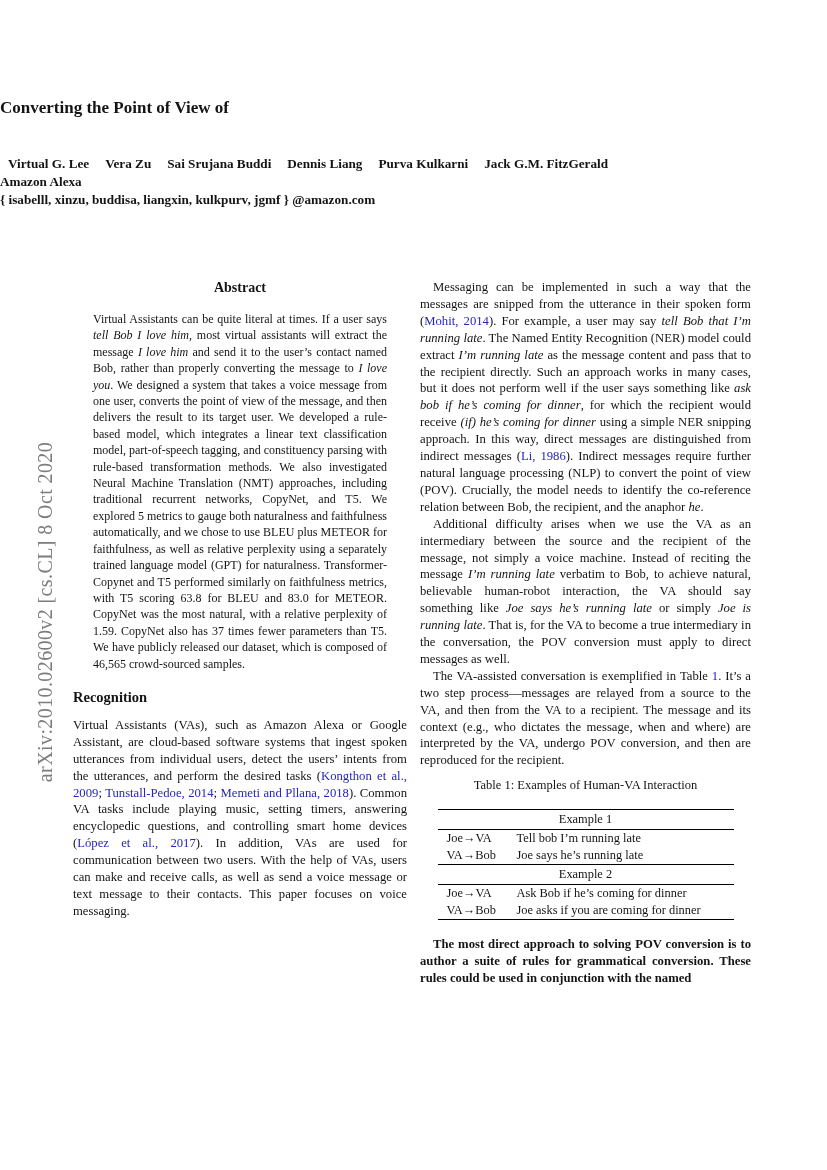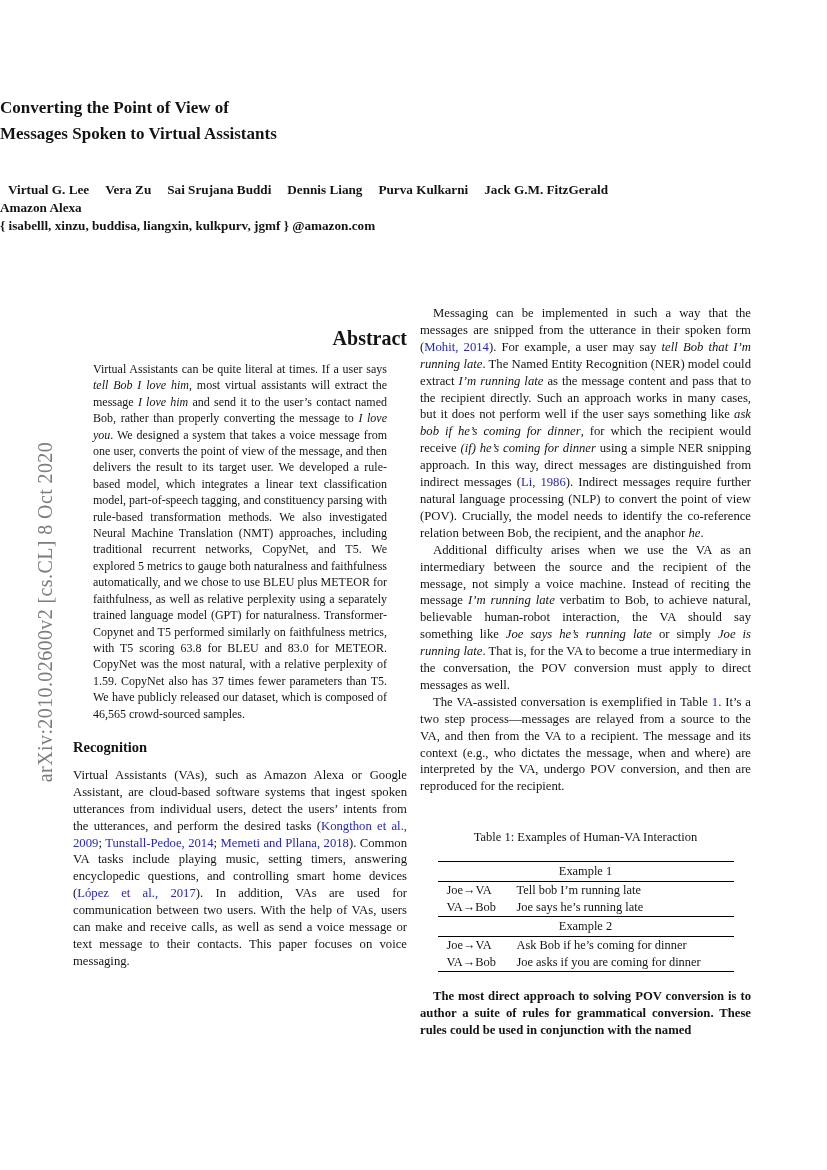--- a/index.html
+++ b/index.html
@@ -48,38 +48,38 @@
   .columns{
     display:flex;
     margin-top:70px;
     padding:0 76px 0 73px;
     gap:13px;
   }
   .col{flex:0 0 auto;}
   .col.left{width:334px;}
   .col.right{width:331px;}
   h2{margin:0;font-weight:bold;}
-  .abstract-h{text-align:right;font-size:20px;line-height:18px;margin-bottom:14px;margin-top:24px;}
+  .abstract-h{text-align:center;font-size:14px;line-height:18px;margin-bottom:14px;}
   .abstract-body{
     margin:0 20px;
     font-size:12px;line-height:16.4px;
     text-align:justify;
   }
   .intro-h{font-size:14.5px;line-height:18px;margin:16px 0 11px;}
   p.body{
     margin:0;
     font-size:12.7px;line-height:16.9px;
     text-align:justify;
   }
   p.indent{text-indent:13px;}
   .it{font-style:italic;}
   .cite{color:var(--link);}
   
   .tcaption{
-    margin:34px 0 11px;
+    margin:8px 0 11px;
     text-align:center;
     font-size:12.5px;line-height:16px;
   }
   table.t1{
     margin:16px auto;
     border-collapse:collapse;
     width:296px;
     font-size:12.4px;line-height:16px;
     border-top:1.4px solid #000;
     border-bottom:1.4px solid #000;
@@ -95,21 +95,21 @@
   .closing{margin-top:13px;font-weight:bold;}
 </style>
 </head>
 <body>
 
 <div class="page">
 
   <div class="watermark">arXiv:2010.02600v2 [cs.CL] 8 Oct 2020</div>
 
   <header>
-    <h1 class="title"><span>Converting the Point of View of</span><br><span>Messages Spoken to Virtual Assistants</span></h1>
+    <h1 class="title"><span>Converting the Point of View of</span><br></h1>
     <div class="authors"><span>Virtual G. Lee</span><span>Vera Zu</span><span>Sai Srujana Buddi</span><span>Dennis Liang</span><span>Purva Kulkarni</span><span>Jack G.M. FitzGerald</span></div>
     <div class="affil">Amazon Alexa</div>
     <div class="emails">{ isabelll, xinzu, buddisa, liangxin, kulkpurv, jgmf } @amazon.com</div>
   </header>
 
   <div class="columns">
 
     <section class="col left">
       <h2 class="abstract-h">Abstract</h2>
       <p class="abstract-body"><span>Virtual Assistants can be quite literal at times. If a user says </span><span class="it">tell Bob I love him</span><span>, most virtual assistants will extract the message </span><span class="it">I love him</span><span> and send it to the user’s contact named Bob, rather than properly converting the message to </span><span class="it">I love you</span><span>. We designed a system that takes a voice message from one user, converts the point of view of the message, and then delivers the result to its target user. We developed a rule-based model, which integrates a linear text classification model, part-of-speech tagging, and constituency parsing with rule-based transformation methods. We also investigated Neural Machine Translation (NMT) approaches, including traditional recurrent networks, CopyNet, and T5. We explored 5 metrics to gauge both naturalness and faithfulness automatically, and we chose to use BLEU plus METEOR for faithfulness, as well as relative perplexity using a separately trained language model (GPT) for naturalness. Transformer-Copynet and T5 performed similarly on faithfulness metrics, with T5 scoring 63.8 for BLEU and 83.0 for METEOR. CopyNet was the most natural, with a relative perplexity of 1.59. CopyNet also has 37 times fewer parameters than T5. We have publicly released our dataset, which is composed of 46,565 crowd-sourced samples.</span></p>

